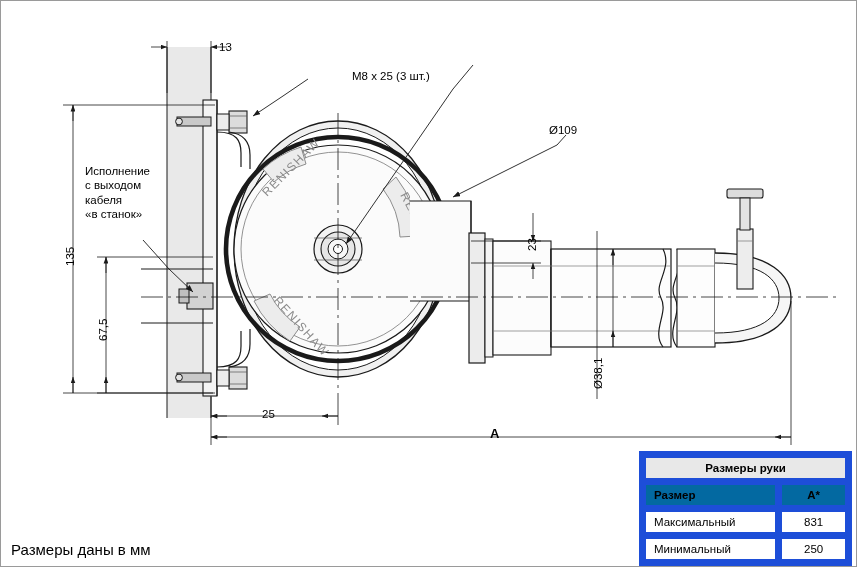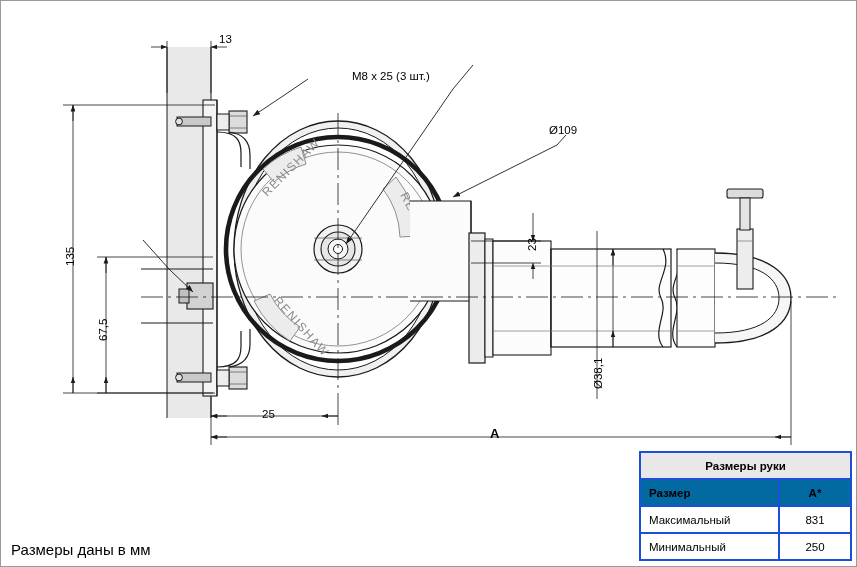--- a/index.html
+++ b/index.html
@@ -33,21 +33,21 @@
 
   
   #arm-table {
     position: absolute;
     left: 638px; top: 450px;
     width: 213px;
     border-collapse: collapse;
     font-size: 11.5px;
   }
   #arm-table td, #arm-table th {
-    border: 2px solid #1d4ed8;
+    border: 7px solid #1d4ed8;
     height: 27px;
     padding: 0 8px;
     font-weight: normal;
   }
   #arm-table .hdr {
     background: #e8e8e8;
     text-align: center;
     font-weight: bold;
   }
   #arm-table .sub {
@@ -255,27 +255,31 @@
 
     <g stroke="#1a1a1a" stroke-width="0.9" fill="none">
       <path d="M307,78 L282,95 L252,115" marker-end="url(#ar)"></path>
     </g>
 
     <g stroke="#1a1a1a" stroke-width="0.9" fill="none">
       <path d="M142,239 L168,268 L192,291" marker-end="url(#ar)"></path>
     </g>
   </svg>
 
-  <div class="lbl" style="left:218px; top:31px;">13</div>
+  <div class="lbl" style="left:218px; top:39px;">13</div>
 
   <div class="lbl" style="left:311px; top:68px;padding-left:40px;">M8 x 25 (3 шт.)</div>
 
 
   <div class="lbl" style="left:548px; top:122px;text-align:right;">Ø109</div>
 
+  <div class="lbl" style="left:84px; top:163px;">Исполнение
+с выходом
+кабеля
+«в станок»</div>
 
   <div class="lbl rot90" style="left:62px; top:265px;">135</div>
 
   <div class="lbl rot90" style="left:95px; top:340px;">67,5</div>
 
   <div class="lbl" style="left:261px; top:406px;">25</div>
 
   <div class="lbl rot90" style="left:524px; top:250px;">23</div>
 
   <div class="lbl rot90" style="left:590px; top:388px;">Ø38,1</div>

